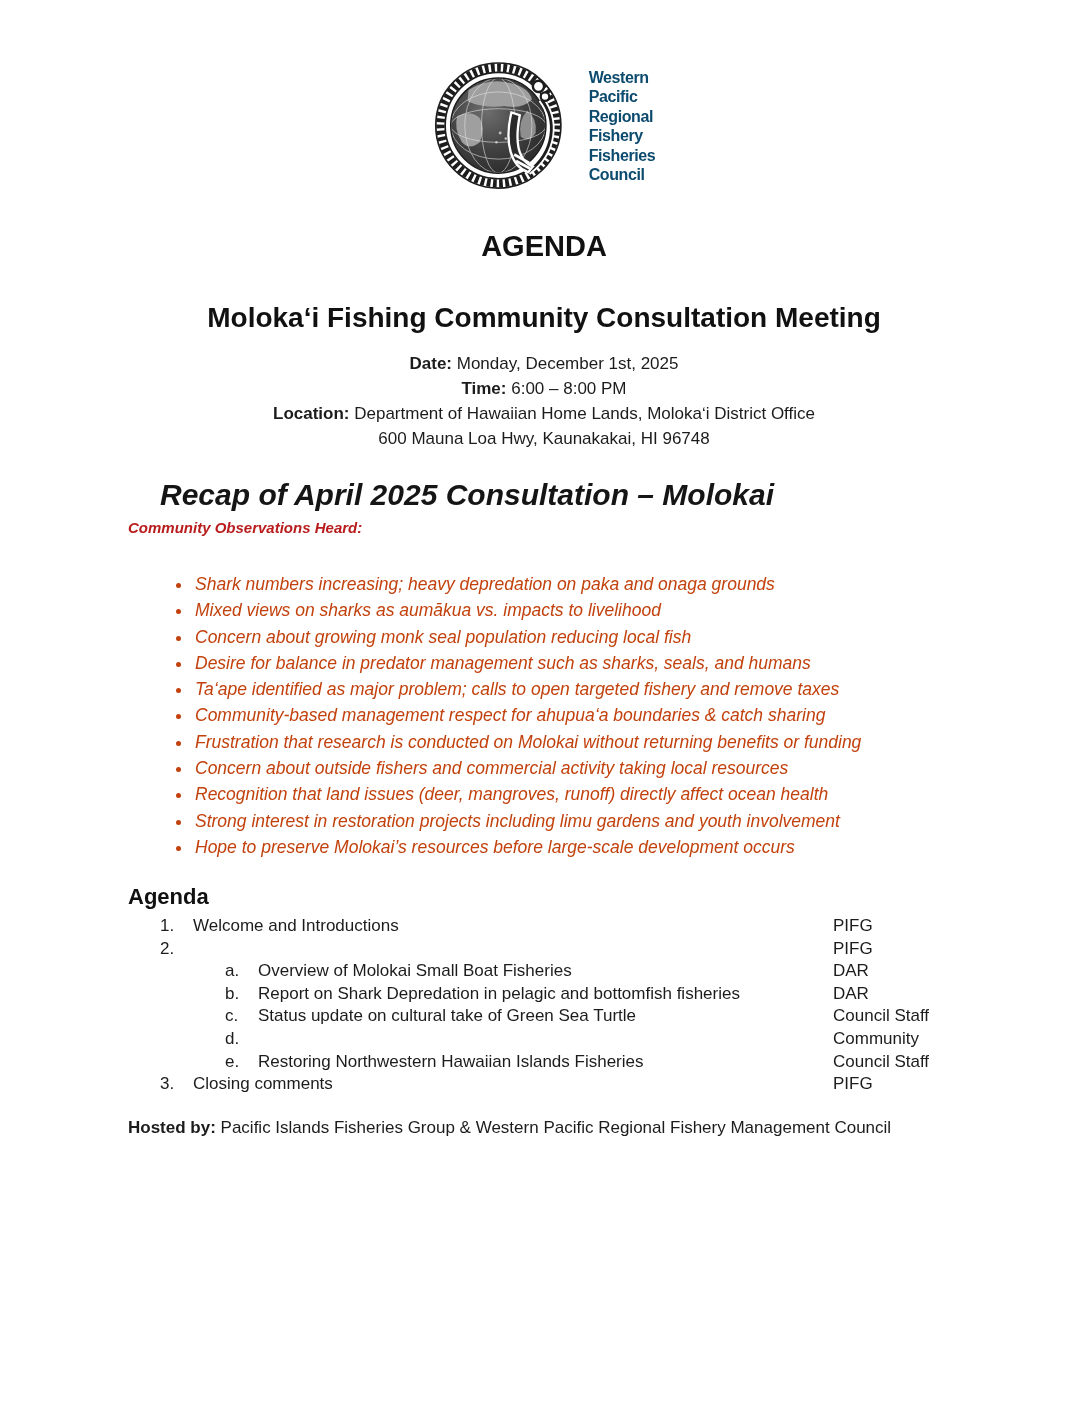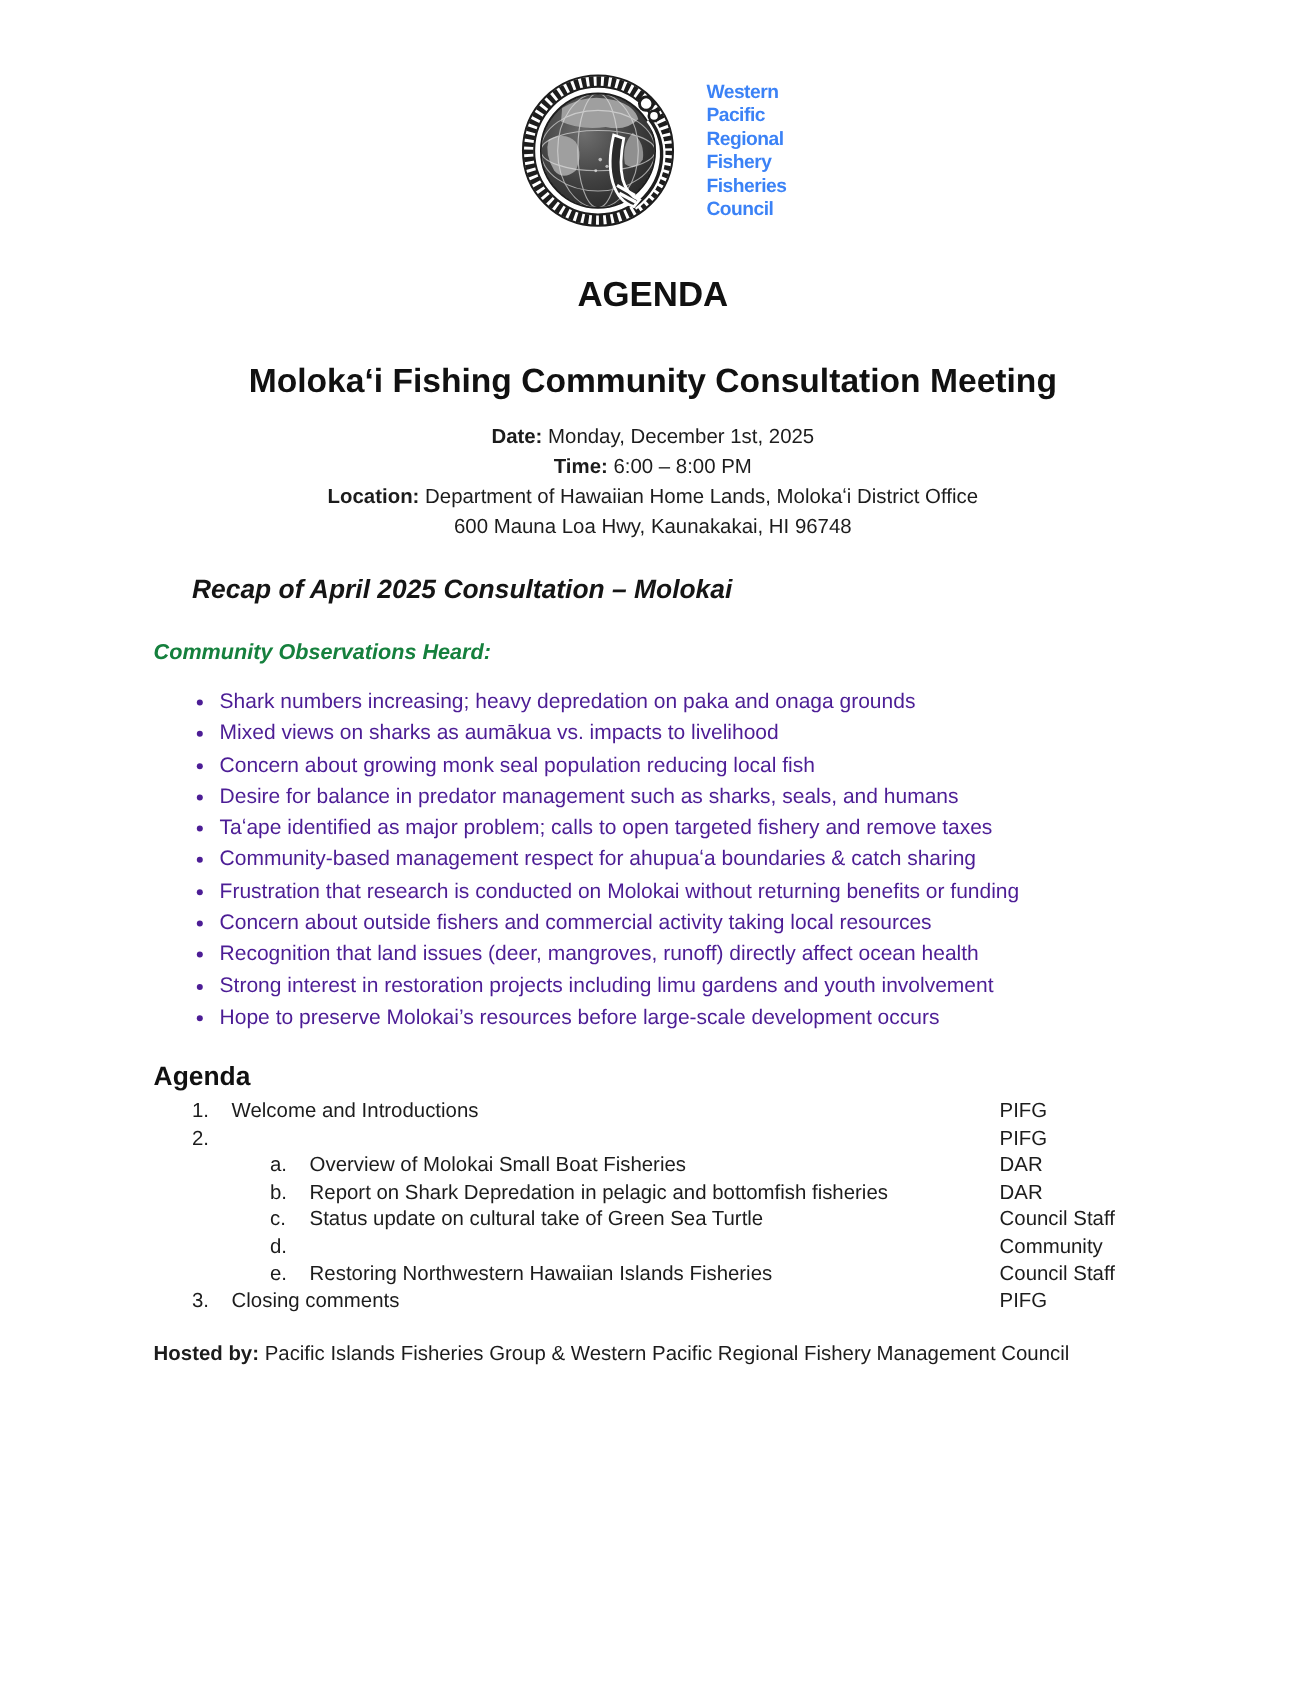--- a/index.html
+++ b/index.html
@@ -11,21 +11,21 @@
   }
 
   
   .logo-wrap {
     position:absolute; top:56px; left:0; right:0;
     display:flex; justify-content:center; align-items:center; gap:16px;
   }
   .logo-globe { width:140px; height:140px; }
   .logo-text {
     font-weight:bold; font-size:16px; line-height:19.5px;
-    color:#3b82f6; letter-spacing:-0.4px;
+    color:#0c4a6e; letter-spacing:-0.4px;
   }
 
   
   .agenda-label {
     position:absolute; top:230px; left:0; right:0;
     text-align:center; font-size:29px; font-weight:bold; color:#111;
   }
   .doc-title {
     position:absolute; top:302px; left:0; right:0;
     text-align:center; font-size:28px; font-weight:bold; color:#111;
@@ -34,30 +34,30 @@
   
   .info-block {
     position:absolute; top:351px; left:0; right:0;
     text-align:center; font-size:17px; line-height:25px; color:#1c1c1c;
   }
   .info-block b { font-weight:bold; }
 
   
   .recap-heading {
     position:absolute; top:478px; left:160px;
-    font-size:22px; font-weight:bold; font-style:italic; color:#151515;
+    font-size:30px; font-weight:bold; font-style:italic; color:#151515;
   }
   .obs-heading {
-    position:absolute; top:533px; left:128px;
-    font-size:18px; font-weight:bold; font-style:italic; color:#15803d;
+    position:absolute; top:519px; left:128px;
+    font-size:15px; font-weight:bold; font-style:italic; color:#b91c1c;
   }
   ul.obs-list {
-    position:absolute; top:571px; left:116px; width:840px;
+    position:absolute; top:571px; left:128px; width:840px;
     list-style:disc outside; padding-left:65px;
-    font-size:17.5px; line-height:26.3px; color:#4c1d95;
+    font-size:17.5px; font-style:italic; line-height:26.3px; color:#c2410c;
   }
   ul.obs-list li { padding-left:2px; }
 
   
   .agenda-heading {
     position:absolute; top:884px; left:128px;
     font-size:22px; font-weight:bold; color:#111;
   }
   .agenda-list {
     position:absolute; top:915px; left:128px; width:900px;

